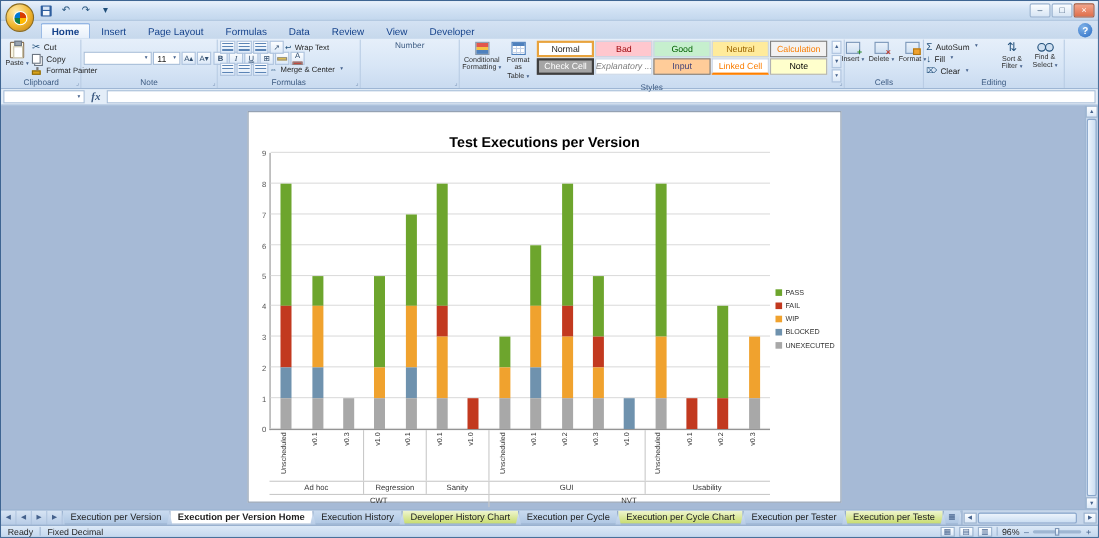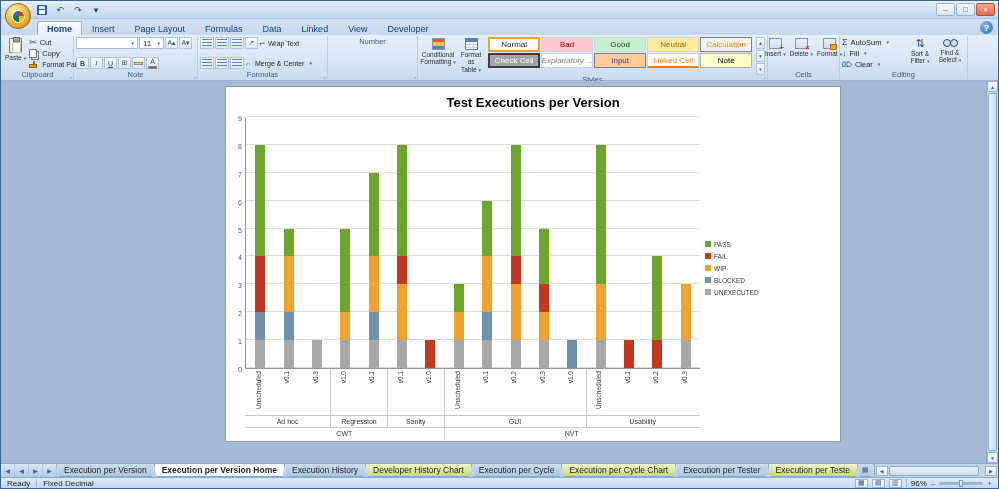--- a/index.html
+++ b/index.html
@@ -81,21 +81,21 @@
 .namebox{width:74px;height:12px;background:#fff;border:1px solid #A5BCD8;display:flex;align-items:center;padding:0 3px;font-size:8px}
 .namebox::after{content:"▾";font-size:5px;color:#44618C;margin-left:auto}
 .fx{font-family:"Liberation Serif",serif;font-style:italic;font-weight:bold;font-size:10px;color:#3E5C83;padding:0 4px;cursor:pointer}
 .finput{flex:1;height:12px;background:#fff;border:1px solid #A5BCD8;font-size:8px;padding:0 3px}
 
 .workarea{flex:1;position:relative;background:#A6BAD6;overflow:hidden}
 .vscroll{position:absolute;top:0;right:0;bottom:0;width:12px;background:#C6D6EA;border-left:1px solid #8FA8C8;display:flex;flex-direction:column}
 .sarr{height:11px;display:flex;align-items:center;justify-content:center;font-size:5px;color:#44618C;border:1px solid #9DB4CF;background:linear-gradient(#FDFEFF,#DCE9F8);cursor:pointer}
 .sthumb{flex:1;margin:1px;border:1px solid #89A6CB;border-radius:2px;background:linear-gradient(90deg,#EDF4FC,#CADDF2);cursor:grab}
 
-.chartsheet{position:absolute;left:224px;top:5px;width:616px;height:356px;background:#fff;border:1px solid #8A99AC;padding:2px 2px;display:flex;flex-direction:column}
+.chartsheet{position:absolute;left:224px;top:5px;width:540px;height:356px;background:#fff;border:1px solid #8A99AC;padding:14px 2px;display:flex;flex-direction:column}
 .ctitle{text-align:center;font-size:13px;font-weight:bold;color:#000;padding-top:6px;height:26px}
 .cbody{flex:1;display:flex;align-items:flex-start;padding-top:2px}
 .yaxis{width:17px;height:252px;position:relative}
 .ytick{position:absolute;right:3px;font-size:7px;color:#555}
 .plotcol{width:455px}
 .plot{width:455px;height:252px;position:relative;border-left:1px solid #949494;border-bottom:1px solid #949494}
 .layer{position:absolute;left:0;top:0;right:0;bottom:0}
 .gridline{position:absolute;left:0;right:0;height:1px;background:#DCDCDC}
 .bar{position:absolute;bottom:0;width:10px;display:flex;flex-direction:column-reverse}
 .seg{width:100%}
@@ -156,21 +156,21 @@
     </div>
   </div>
 
   <div class="tabrow">
     <div style="display:flex">
         <div class="rtab active">Home</div>
         <div class="rtab">Insert</div>
         <div class="rtab">Page Layout</div>
         <div class="rtab">Formulas</div>
         <div class="rtab">Data</div>
-        <div class="rtab">Linked</div>
+        <div class="rtab">Review</div>
         <div class="rtab">View</div>
         <div class="rtab">Developer</div>
       </div>
     <span class="helpbtn">?</span>
   </div>
 
   <div class="ribbon">
 
     <div class="group haslaunch" style="width:72px">
       <div class="gbody">
@@ -190,21 +190,21 @@
           <div class="srow">
               <span class="ic-fp"></span>
               <span style="font-size:7px">Format Painter</span>
             </div>
         </div>
       </div>
       <div class="glabel">Clipboard</div>
     </div>
 
     <div class="group haslaunch" style="width:124px">
-      <div class="gbody fontcol" style="flex-direction:column">
+      <div class="gbody fontcol" style="flex-direction:row">
         <div class="frow">
           <div class="combo" style="width:62px">
               <span></span>
             </div>
           <div class="combo" style="width:25px">
               <span>11</span>
             </div>
           <span class="sq">A▴</span>
           <span class="sq">A▾</span>
         </div>
@@ -339,20 +339,27 @@
         <div class="bb" style="width:28px">
           <span class="ic-binoc"></span>
           <span class="biglabel dd">Find &amp; Select</span>
         </div>
       </div>
       <div class="glabel">Editing</div>
     </div>
 
   </div>
 
+  <div class="formulabar">
+    <div class="namebox">
+        <span></span>
+      </div>
+    <span class="fx">fx</span>
+    <div class="finput"><span></span></div>
+  </div>
 
   <div class="workarea">
     <div class="chartsheet">
       <div class="ctitle">Test Executions per Version</div>
       <div class="cbody">
         <div class="yaxis">
             <div class="ytick" style="bottom: -4px;">0</div>
             <div class="ytick" style="bottom: 23.8889px;">1</div>
             <div class="ytick" style="bottom: 51.7778px;">2</div>
             <div class="ytick" style="bottom: 79.6667px;">3</div>

